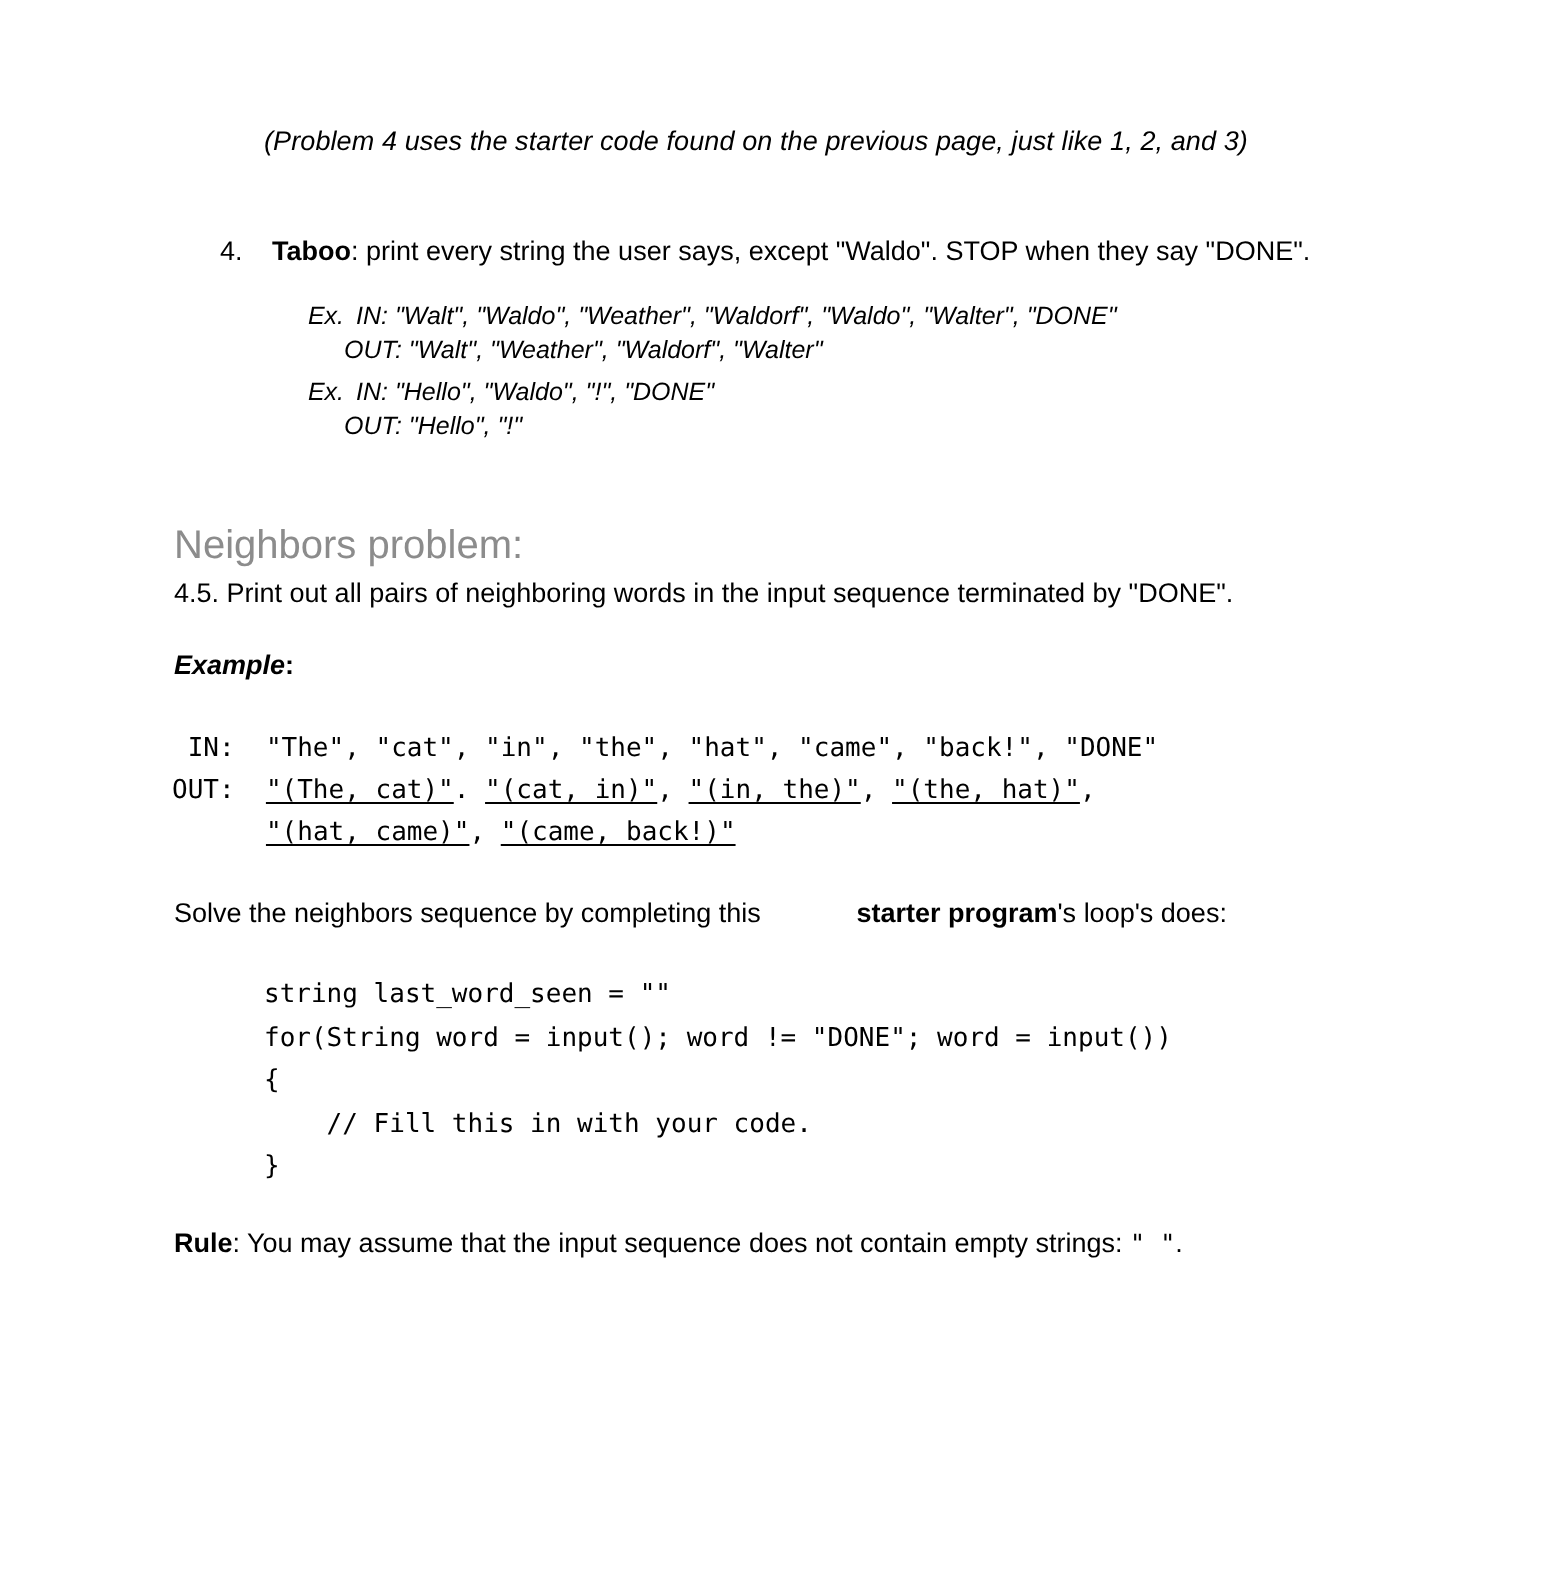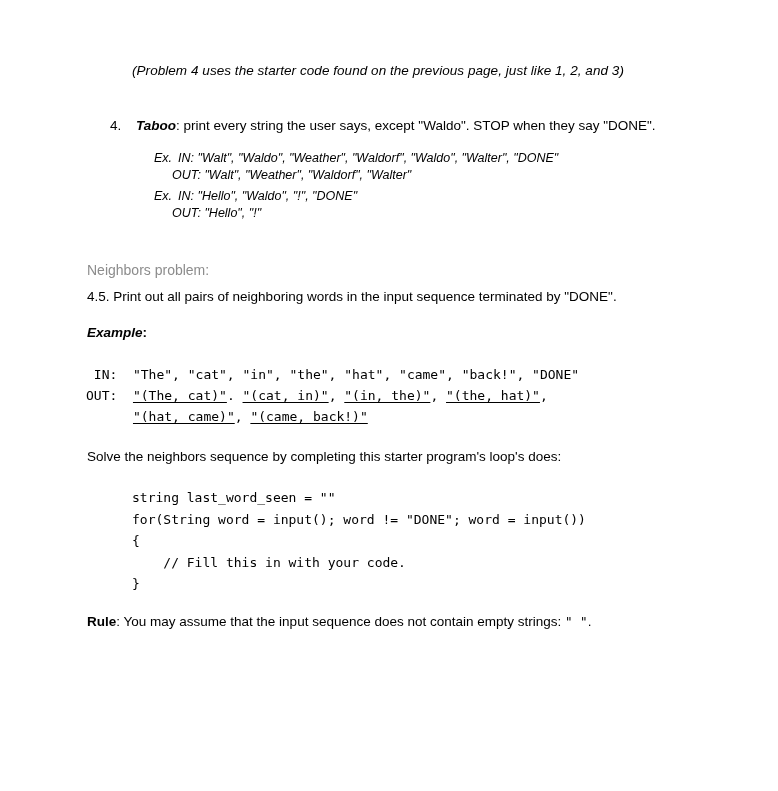--- a/index.html
+++ b/index.html
@@ -44,21 +44,20 @@
   }
   .prob4-text {
     position: absolute;
     left: 136px;
     top: 118px;
     font-size: 13.5px;
     white-space: nowrap;
   }
   .prob4-text b {
     font-weight: bold;
-    font-style: italic;
     margin-top: 11px;
   }
 
   
   .exblock {
     position: absolute;
     left: 140px;
     font-size: 12.5px;
     font-style: italic;
     white-space: nowrap;
@@ -79,21 +78,21 @@
     padding-left: 0px;
   }
   #ex1 { top: 150px; }
   #ex2 { top: 188px; }
 
   
   .section-head {
     position: absolute;
     left: 87px;
     top: 262px;
-    font-size: 14px;
+    font-size: 20px;
     color: #8c8c8c;
     white-space: nowrap;
   }
 
   
   .prob45 {
     position: absolute;
     left: 87px;
     top: 289px;
     font-size: 13.5px;
@@ -130,21 +129,21 @@
   .u { text-decoration: underline; text-underline-offset: 2px; }
 
   
   .solve-line {
     position: absolute;
     left: 87px;
     top: 449px;
     font-size: 13.5px;
     white-space: nowrap;
   }
-  .solve-line b { font-weight: normal; }
+  .solve-line b { font-weight: bold; margin-left: 44px; }
 
   
   .code-block {
     position: absolute;
     left: 132px;
     top: 487px;
     font-family: "DejaVu Sans Mono", "Liberation Mono", monospace;
     font-size: 13px;
     line-height: 21.5px;
     white-space: pre;

